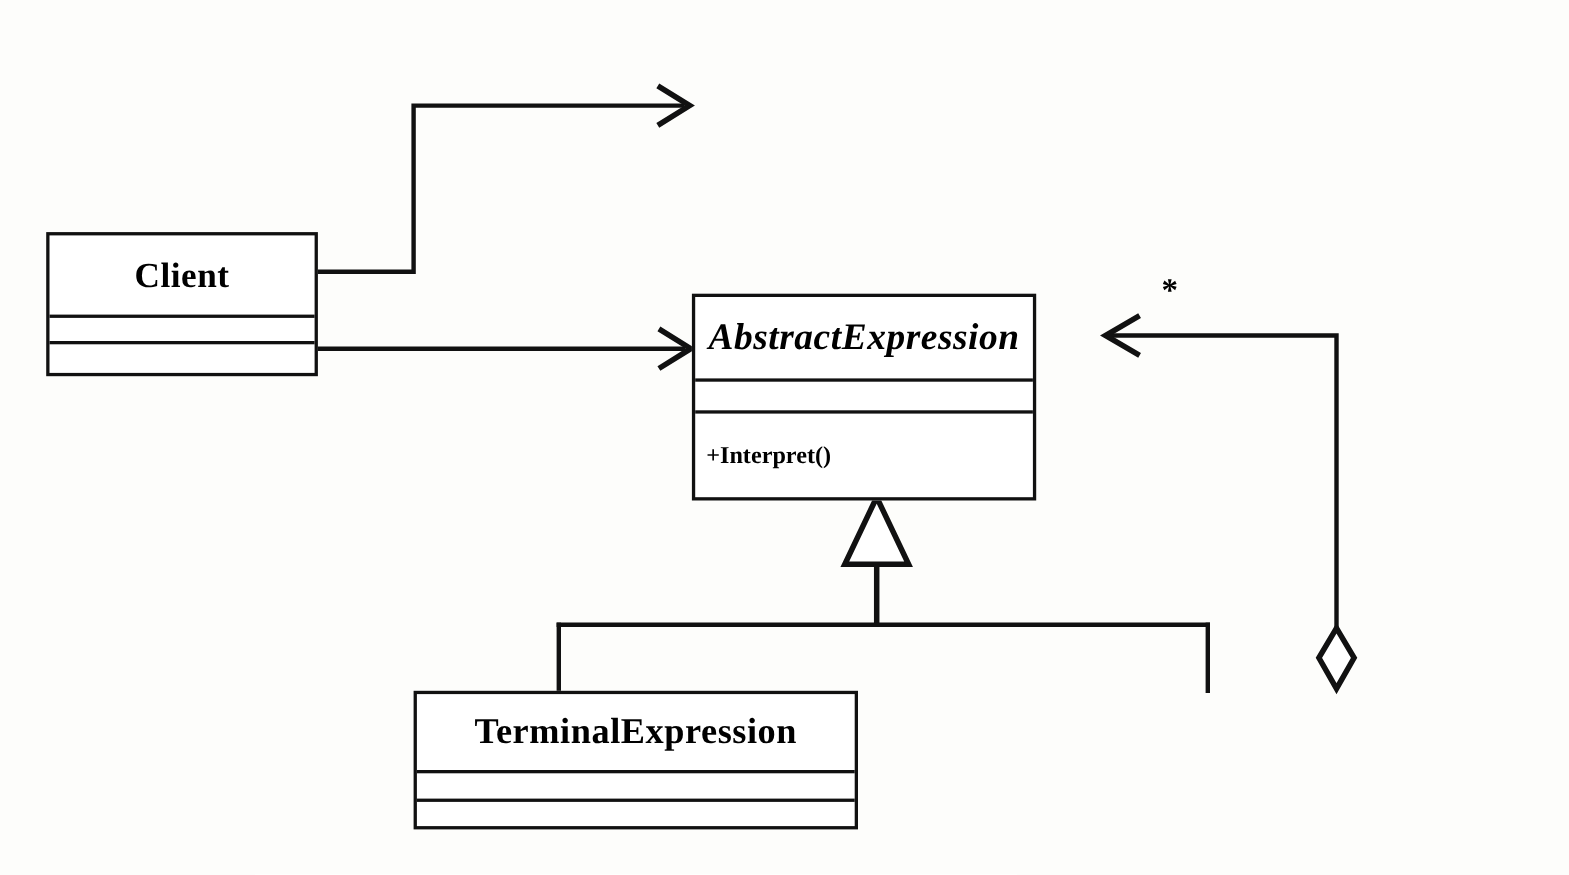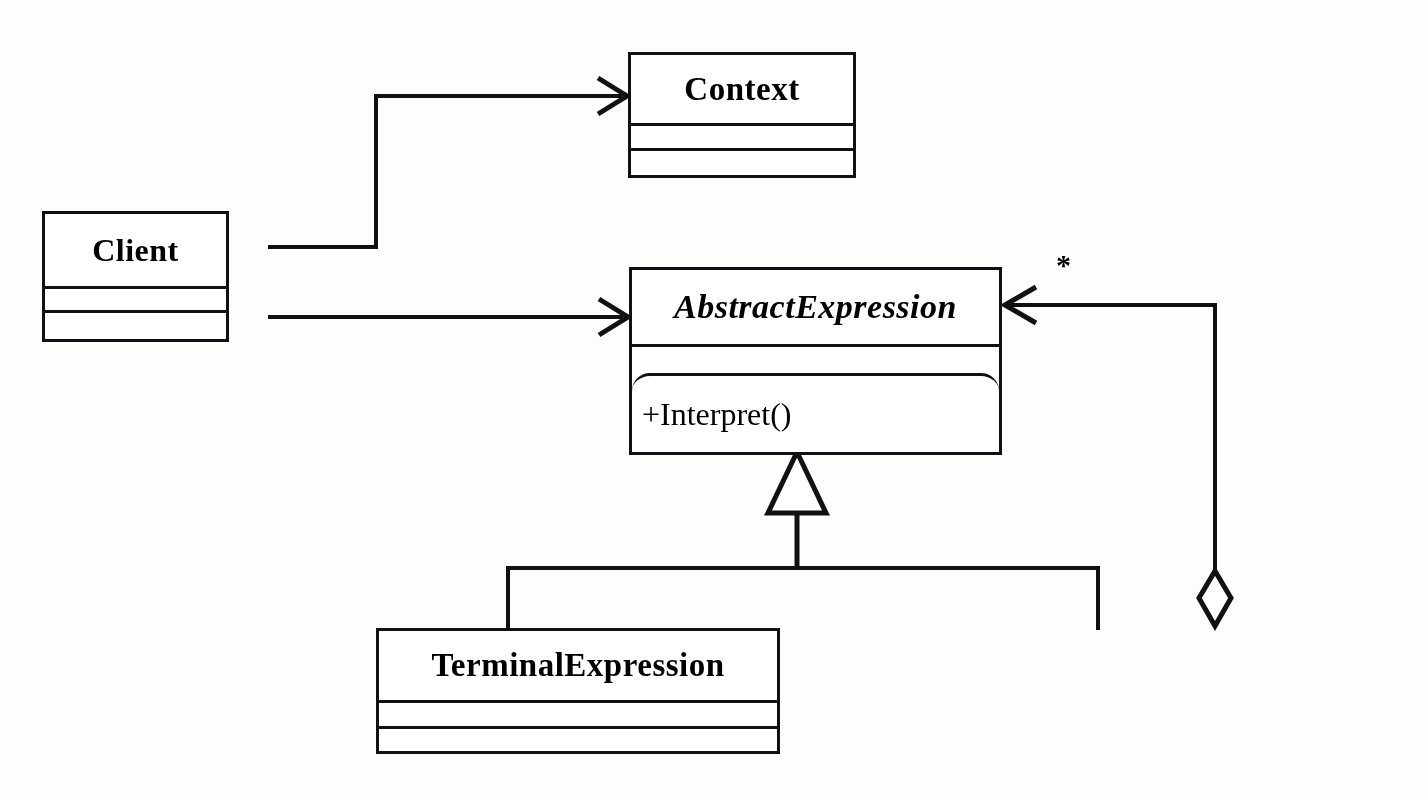--- a/index.html
+++ b/index.html
@@ -63,32 +63,32 @@
   }
   
   #class-context {
     left: 628px; top: 52px; width: 228px; height: 126px;
   }
   #class-context .uml-name-compartment { font-size: 33px; height: 70px; }
   #class-context .c2 { height: 25px; }
   #class-context .c3 { height: 28px; }
 
   #class-client {
-    left: 42px; top: 211px; width: 187px; height: 131px;
+    left: 42px; top: 211px; width: 247px; height: 131px;
   }
   #class-client .uml-name-compartment { font-size: 32px; height: 74px; }
   #class-client .c2 { height: 24px; }
   #class-client .c3 { height: 30px; }
 
   #class-abstractexpression {
-    left: 629px; top: 267px; width: 373px; height: 188px;
+    left: 629px; top: 267px; width: 313px; height: 188px;
   }
   #class-abstractexpression .uml-name-compartment { font-size: 34px; height: 75px; }
   #class-abstractexpression .c2 { height: 30px; }
-  #class-abstractexpression .c3 { height: 80px; font-size: 32px; font-weight: normal; border-radius: 18px; }
+  #class-abstractexpression .c3 { height: 80px; font-size: 22px; font-weight: bold; }
 
   #class-terminalexpression {
     left: 376px; top: 628px; width: 404px; height: 126px;
   }
   #class-terminalexpression .uml-name-compartment { font-size: 33px; height: 71px; }
   #class-terminalexpression .c2 { height: 26px; }
   #class-terminalexpression .c3 { height: 26px; }
 
   #class-nonterminalexpression {
     left: 900px; top: 625px; width: 478px; height: 132px;
@@ -159,25 +159,20 @@
     <g>
 
       <path d="M 1215 573 L 1215 305 L 1012 305" fill="none" stroke="#111111" stroke-width="4" stroke-linecap="square" stroke-linejoin="miter"></path>
 
       <path d="M 1036 287 L 1005 305 L 1036 323" fill="none" stroke="#111111" stroke-width="5" stroke-linecap="butt" stroke-linejoin="miter"></path>
 
       <polygon points="1215,571 1231,598 1215,626 1199,598" fill="#ffffff" stroke="#111111" stroke-width="5" stroke-linejoin="miter"></polygon>
     </g>
   </svg>
 
-  <div class="uml-class" id="class-context">
-    <div class="uml-name-compartment">Context</div>
-    <div class="uml-compartment empty c2"></div>
-    <div class="uml-compartment empty c3"></div>
-  </div>
 
   <div class="uml-class" id="class-client">
     <div class="uml-name-compartment">Client</div>
     <div class="uml-compartment empty c2"></div>
     <div class="uml-compartment empty c3"></div>
   </div>
 
   <div class="uml-class" id="class-abstractexpression">
     <div class="uml-name-compartment abstract-name">AbstractExpression</div>
     <div class="uml-compartment empty c2"></div>

